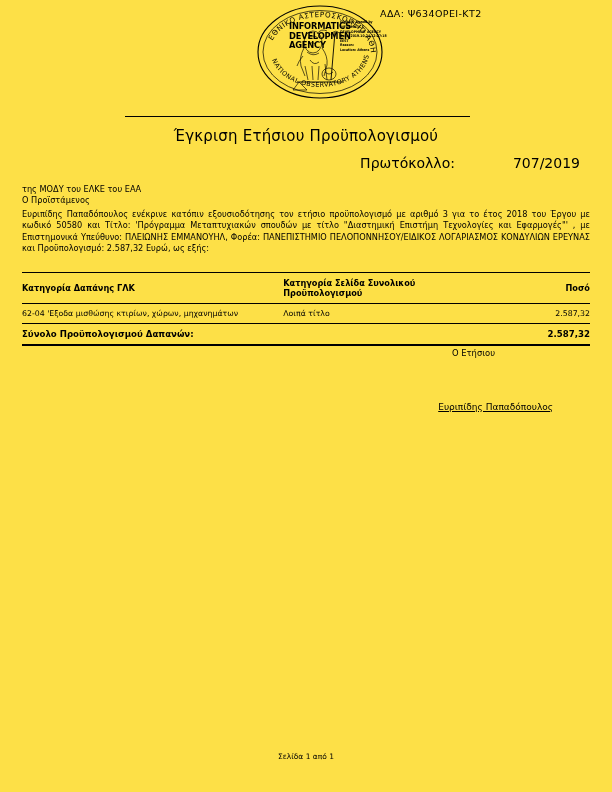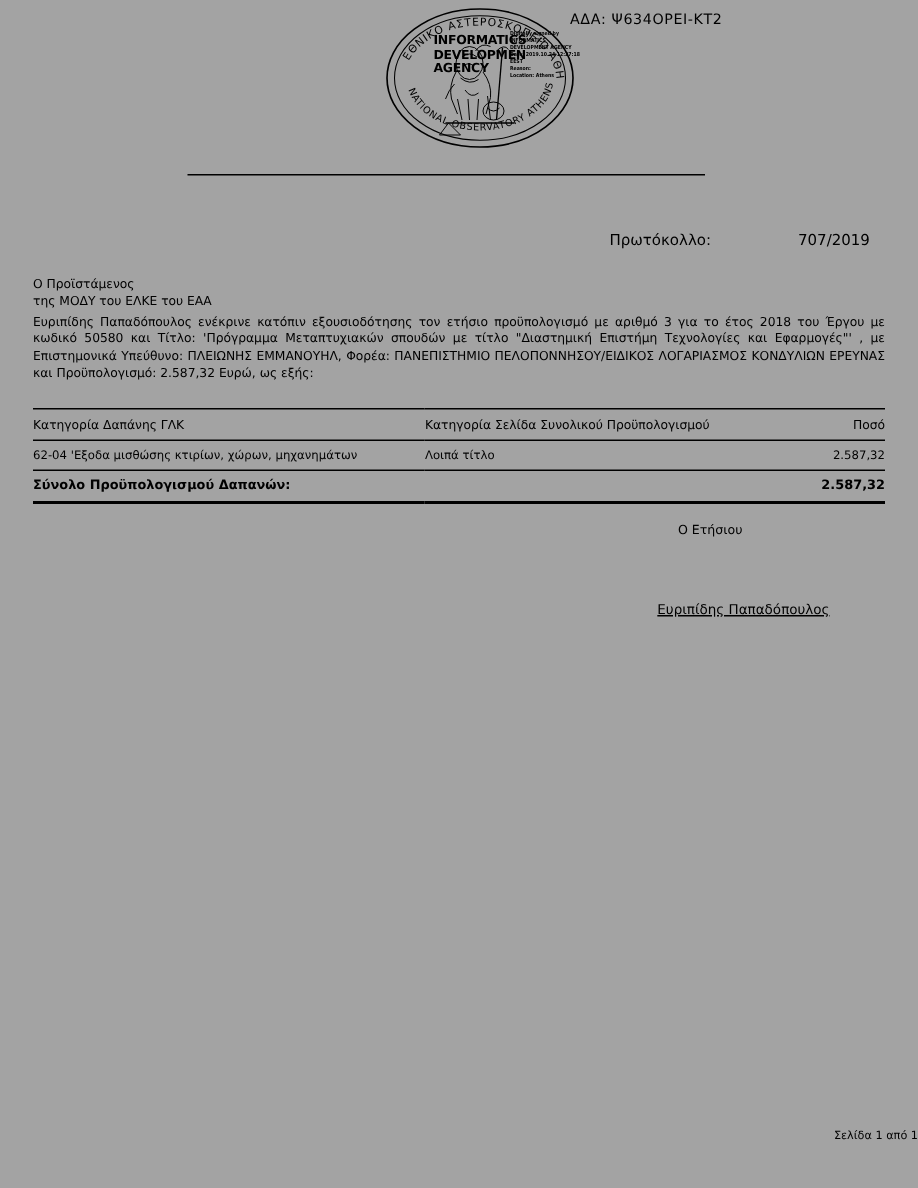--- a/index.html
+++ b/index.html
@@ -8,21 +8,21 @@
     background: #ffffff;
   }
   body {
     font-family: "DejaVu Sans", "Liberation Sans", sans-serif;
     color: #000000;
   }
   .page {
     position: relative;
     width: 612px;
     height: 792px;
-    background: #a3a3a3;
+    background: #fde047;
     overflow: hidden;
   }
 
   
   .ada-line {
     position: absolute;
     top: 8px;
     left: 380px;
     font-size: 9.5px;
     letter-spacing: 0.4px;
@@ -80,21 +80,21 @@
     letter-spacing: 0.2px;
   }
 
   .proto-row {
     position: absolute;
     top: 155px;
     left: 0;
     width: 580px;
     display: flex;
     justify-content: flex-end;
-    font-size: 10px;
+    font-size: 14px;
   }
   .proto-label { margin-right: 58px; }
   .proto-value { min-width: 48px; text-align: left; }
 
   
   .body-block {
     position: absolute;
     top: 184px;
     left: 22px;
     width: 568px;
@@ -115,21 +115,21 @@
   table.budget {
     width: 100%;
     border-collapse: collapse;
     font-size: 8px;
   }
   table.budget th, table.budget td {
     padding: 5px 0 5px 0;
     vertical-align: middle;
   }
   thead th {
-    font-weight: normal;
+    font-weight: bold;
     font-size: 8.2px;
     border-top: 1.6px solid #000;
     border-bottom: 1px solid #000;
     text-align: left;
   }
   thead th.amt, tbody td.amt, tfoot td.amt { text-align: right; }
   tbody td {
     border-bottom: 1px solid #000;
     font-size: 7.8px;
   }
@@ -163,21 +163,21 @@
     line-height: 13px;
     text-decoration: underline;
   }
 
   
   .footer {
     position: absolute;
     top: 752px;
     left: 0;
     width: 612px;
-    text-align: right;
+    text-align: center;
     font-size: 7.5px;
   }
 </style>
 </head>
 <body>
 
 <div class="page">
 
   <div class="ada-line">ΑΔΑ: Ψ634ΟΡΕΙ-ΚΤ2</div>
 
@@ -224,29 +224,30 @@
       <div>DEVELOPMENT AGENCY</div>
       <div>Date: 2019.10.24 12:27:18</div>
       <div>EEST</div>
       <div>Reason:</div>
       <div>Location: Athens</div>
     </div>
   </div>
 
   <div class="top-rule"></div>
 
+  <div class="doc-title">Έγκριση Ετήσιου Προϋπολογισμού</div>
 
   <div class="proto-row">
     <span class="proto-label">Πρωτόκολλο:</span>
     <span class="proto-value">707/2019</span>
   </div>
 
   <div class="body-block">
+    <div class="addr">της ΜΟΔΥ του ΕΛΚΕ του ΕΑΑ</div>
     <div class="addr">Ο Προϊστάμενος</div>
-    <div class="addr">της ΜΟΔΥ του ΕΛΚΕ του ΕΑΑ</div>
     <div class="para">Ευριπίδης Παπαδόπουλος ενέκρινε κατόπιν εξουσιοδότησης τον ετήσιο προϋπολογισμό με αριθμό 3 για το έτος 2018 του Έργου με κωδικό 50580 και Τίτλο: 'Πρόγραμμα Μεταπτυχιακών σπουδών με τίτλο "Διαστημική Επιστήμη Τεχνολογίες και Εφαρμογές"' , με Επιστημονικά Υπεύθυνο: ΠΛΕΙΩΝΗΣ ΕΜΜΑΝΟΥΗΛ, Φορέα: ΠΑΝΕΠΙΣΤΗΜΙΟ ΠΕΛΟΠΟΝΝΗΣΟΥ/ΕΙΔΙΚΟΣ ΛΟΓΑΡΙΑΣΜΟΣ ΚΟΝΔΥΛΙΩΝ ΕΡΕΥΝΑΣ και Προϋπολογισμό: 2.587,32 Ευρώ, ως εξής:</div>
   </div>
 
   <div class="table-wrap">
     <table class="budget">
       <colgroup>
           <col class="c1">
           <col class="c2">
           <col class="c3">
         </colgroup>

